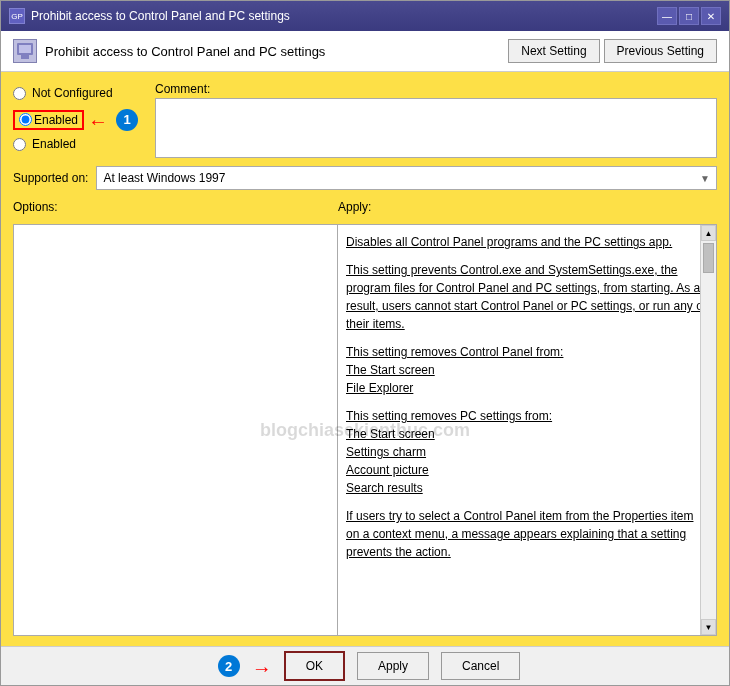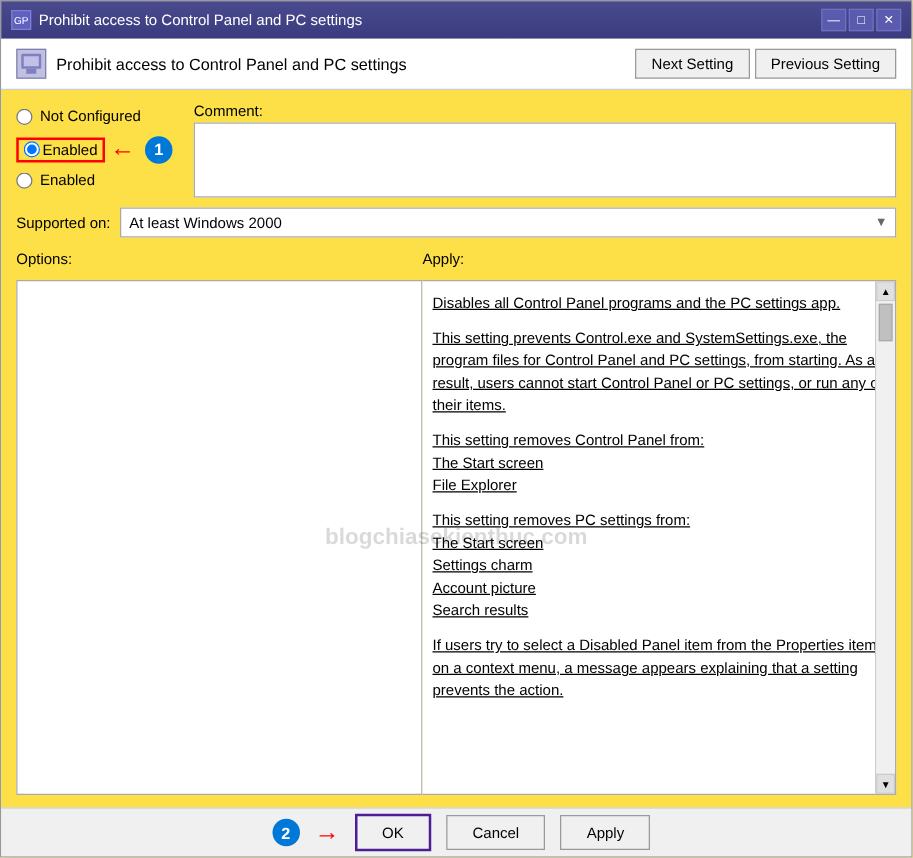--- a/index.html
+++ b/index.html
@@ -48,21 +48,21 @@
     .scrollbar-thumb { height: 30px; background: #c0c0c0; border: 1px solid #aaa; margin: 2px; }
 
     .watermark { position: absolute; top: 50%; left: 50%; transform: translate(-50%, -50%); font-size: 18px; color: rgba(0,0,0,0.15); font-weight: bold; pointer-events: none; white-space: nowrap; z-index: 10; }
     .btn { padding: 6px 20px; font-size: 12px; border: 1px solid #999; background: #f0f0f0; cursor: pointer; }
     .btn-ok { border: 2px solid #0078d7; }
 
     .annotation-circle { display: inline-flex; align-items: center; justify-content: center; width: 22px; height: 22px; border-radius: 50%; background: #0078d7; color: white; font-size: 13px; font-weight: bold; margin-left: 8px; }
     .arrow-right { display: inline-block; color: red; font-size: 20px; margin-left: 4px; }
 
     .annotation-row { display: flex; align-items: center; margin-top: 2px; }
-    .ok-highlight { border: 2px solid #4c1d95; }
+    .ok-highlight { border: 2px solid #7f1d1d; }
 
     .section-labels { display: flex; gap: 0; }
     .options-label-text { width: 325px; font-size: 12px; padding: 2px 0; }
     .help-label-text { flex: 1; font-size: 12px; padding: 2px 0; }
 
     .help-text-block { margin-bottom: 10px; font-size: 12px; line-height: 1.5; }
 
     .bottom-annotation { display: flex; align-items: center; justify-content: center; gap: 12px; padding: 4px 12px 4px 12px; background: #f0f0f0; }
     .arrow-icon { color: red; font-size: 20px; }
   </style>
@@ -126,21 +126,21 @@
 
       <div class="comment-section">
         <span class="comment-label">Comment:</span>
         <textarea class="comment-box" style=""></textarea>
       </div>
     </div>
 
     <div class="supported-section">
       <span class="supported-label">Supported on:</span>
       <div class="supported-value">
-        <span>At least Windows 2000</span>
+        <span>At least Windows 1997</span>
         <span class="supported-arrow">▼</span>
       </div>
     </div>
 
     <div class="section-labels">
       <div class="options-label-text">Options:</div>
       <div class="help-label-text">Apply:</div>
     </div>
 
     <div class="middle-section" style="position:relative;">
@@ -150,35 +150,35 @@
       <div class="options-panel">
         <div class="options-content"></div>
       </div>
 
       <div class="help-panel">
         <div class="help-content">
           <div class="help-text-block">Disables all Control Panel programs and the PC settings app.</div>
           <div class="help-text-block">This setting prevents Control.exe and SystemSettings.exe, the program files for Control Panel and PC settings, from starting. As a result, users cannot start Control Panel or PC settings, or run any of their items.</div>
           <div class="help-text-block">This setting removes Control Panel from:<br>The Start screen<br>File Explorer</div>
           <div class="help-text-block">This setting removes PC settings from:<br>The Start screen<br>Settings charm<br>Account picture<br>Search results</div>
-          <div class="help-text-block">If users try to select a Disabled Panel item from the Properties item on a context menu, a message appears explaining that a setting prevents the action.</div>
+          <div class="help-text-block">If users try to select a Control Panel item from the Properties item on a context menu, a message appears explaining that a setting prevents the action.</div>
         </div>
         <div class="help-scrollbar">
           <div class="scrollbar-up">▲</div>
           <div class="scrollbar-track">
             <div class="scrollbar-thumb"></div>
           </div>
           <div class="scrollbar-down">▼</div>
         </div>
       </div>
     </div>
   </div>
 
   <div style="background:#f0f0f0; border-top:1px solid #ccc;">
     <div class="bottom-annotation">
       <span class="annotation-circle">2</span>
       <span class="arrow-icon">→</span>
       <button class="btn btn-ok ok-highlight">OK</button>
+      <button class="btn">Apply</button>
       <button class="btn">Cancel</button>
-      <button class="btn">Apply</button>
     </div>
   </div>
 </div>
 
 </body></html>

